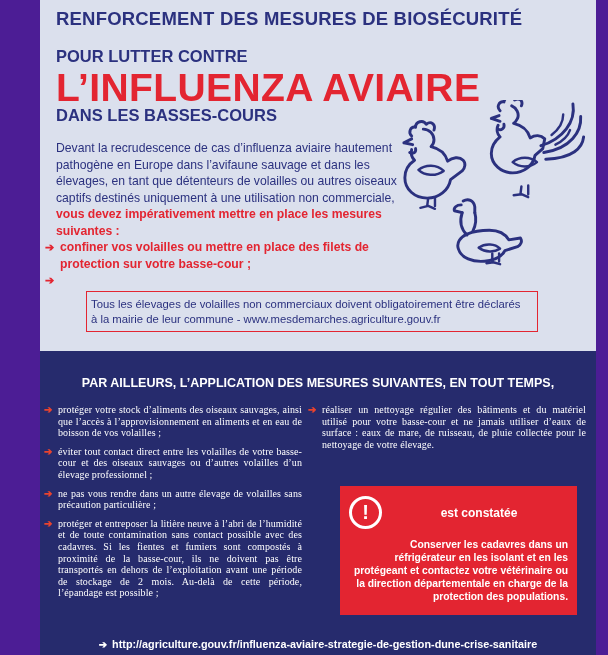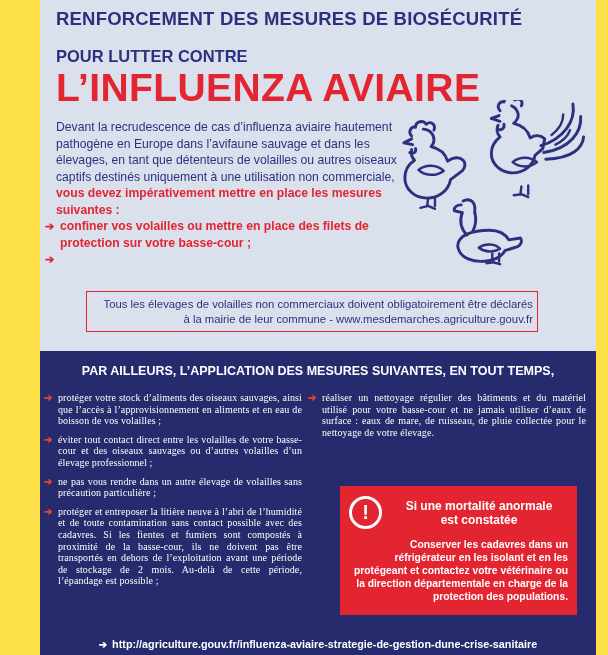--- a/index.html
+++ b/index.html
@@ -1,42 +1,42 @@
 <!DOCTYPE html>
 <html style="--light-bg: #dbe0ed; --navy: #2b317f; --panel-bg: #262b6d; --red: #e32531; --arrow-red: #e8432e;"><head>
 <meta charset="utf-8">
 <style>
   html,body{margin:0;padding:0;background:#ffffff;}
   body{width:608px;height:655px;font-family:"Liberation Sans",sans-serif;}
-  .page{position:relative;width:608px;height:655px;background:#fde047;overflow:hidden;}
+  .page{position:relative;width:608px;height:655px;background:#4c1d95;overflow:hidden;}
 
   
   .top{position:absolute;left:40px;top:0;width:556px;height:351px;background:var(--light-bg);}
   .hdr{padding:8px 0 0 16px;}
   .hdr-l1{color:var(--navy);font-size:18.5px;font-weight:800;letter-spacing:.2px;line-height:22px;}
   .hdr-l2{color:var(--navy);font-size:16.5px;font-weight:600;line-height:19px;margin-top:17px;}
   .hdr-l3{color:var(--red);font-size:39px;font-weight:800;letter-spacing:.4px;line-height:33px;margin-top:5px;}
   .hdr-l4{color:var(--navy);font-size:16.5px;font-weight:600;line-height:19px;margin-top:2px;}
 
   .intro{margin:15px 0 0 16px;width:348px;color:var(--navy);font-size:12.2px;line-height:16.5px;font-weight:500;}
   .intro .em{color:var(--red);font-weight:700;}
 
   .top-bullets{margin:0 0 0 5px;width:360px;}
   .tb-row{display:flex;color:var(--red);font-size:12.2px;line-height:16.5px;font-weight:600;}
   .tb-row .arr{width:15px;flex:none;font-size:11px;line-height:16.5px;}
 
   .notice{position:absolute;left:46px;top:291px;width:442px;border:1.5px solid var(--red);
-          padding:5px 4px;text-align:right;color:var(--navy);
+          padding:5px 4px;text-align:left;color:var(--navy);
           font-size:11.3px;line-height:14.5px;font-weight:500;}
 
   .birds{position:absolute;left:345px;top:100px;}
 
   
   .panel{position:absolute;left:40px;top:351px;width:556px;height:304px;background:var(--panel-bg);color:#fff;}
-  .p-heading{margin-top:13px;text-align:center;font-weight:700;font-size:12.5px;line-height:15px;}
+  .p-heading{margin-top:25px;text-align:center;font-weight:700;font-size:12.5px;line-height:15px;}
   .cols{display:flex;padding:13px 10px 0 4px;}
   .col-l{width:258px;flex:none;margin-right:6px;}
   .col-r{flex:1;}
   .pb{display:flex;margin-bottom:7px;}
   .pb .arr{width:14px;flex:none;color:var(--arrow-red);font-size:10px;line-height:11.6px;font-weight:700;}
   .pb .txt{flex:1;text-align:justify;font-size:10px;line-height:11.6px;font-weight:500;letter-spacing:.1px;font-family:Liberation Serif, serif;}
 
   .alert{position:absolute;left:300px;top:135px;width:219px;background:var(--red);padding:10px 9px 12px 9px;}
   .alert-head{display:flex;align-items:center;}
   .alert-icon{width:27px;height:27px;border:3.5px solid #fff;border-radius:50%;flex:none;
@@ -53,20 +53,21 @@
 <body>
 
 <div class="page">
 
   <section class="top">
 
     <div class="hdr">
       <div class="hdr-l1">RENFORCEMENT DES MESURES DE BIOSÉCURITÉ</div>
       <div class="hdr-l2">POUR LUTTER CONTRE</div>
       <div class="hdr-l3">L’INFLUENZA AVIAIRE</div>
+      <div class="hdr-l4">DANS LES BASSES-COURS</div>
     </div>
 
     <p class="intro"><span>Devant la recrudescence de cas d’influenza aviaire hautement pathogène en Europe dans l’avifaune sauvage et dans les élevages, en tant que détenteurs de volailles ou autres oiseaux captifs destinés uniquement à une utilisation non commerciale, </span><span class="em">vous devez impérativement mettre en place les mesures suivantes :</span></p>
 
     <div class="top-bullets">
       <div class="tb-row">
         <span class="arr">➔</span>
         <span>confiner vos volailles ou mettre en place des filets de protection sur votre basse-cour ;</span>
       </div>
       <div class="tb-row">
@@ -146,21 +147,20 @@
           <span class="arr">➔</span>
           <div class="txt">réaliser un nettoyage régulier des bâtiments et du matériel utilisé pour votre basse-cour et ne jamais utiliser d’eaux de surface : eaux de mare, de ruisseau, de pluie collectée pour le nettoyage de votre élevage.</div>
         </div>
       </div>
     </div>
 
     <div class="alert">
       <div class="alert-head">
         <div class="alert-icon">!</div>
         <div class="alert-title">
-          <div>Si une mortalité anormale</div>
           <div>est constatée</div>
         </div>
       </div>
       <div class="alert-body">Conserver les cadavres dans un réfrigérateur en les isolant et en les protégeant et contactez votre vétérinaire ou la direction départementale en charge de la protection des populations.</div>
     </div>
 
     <div class="p-footer">
       <span class="arr">➔</span><span>http://agriculture.gouv.fr/influenza-aviaire-strategie-de-gestion-dune-crise-sanitaire</span>
     </div>
   </section>

